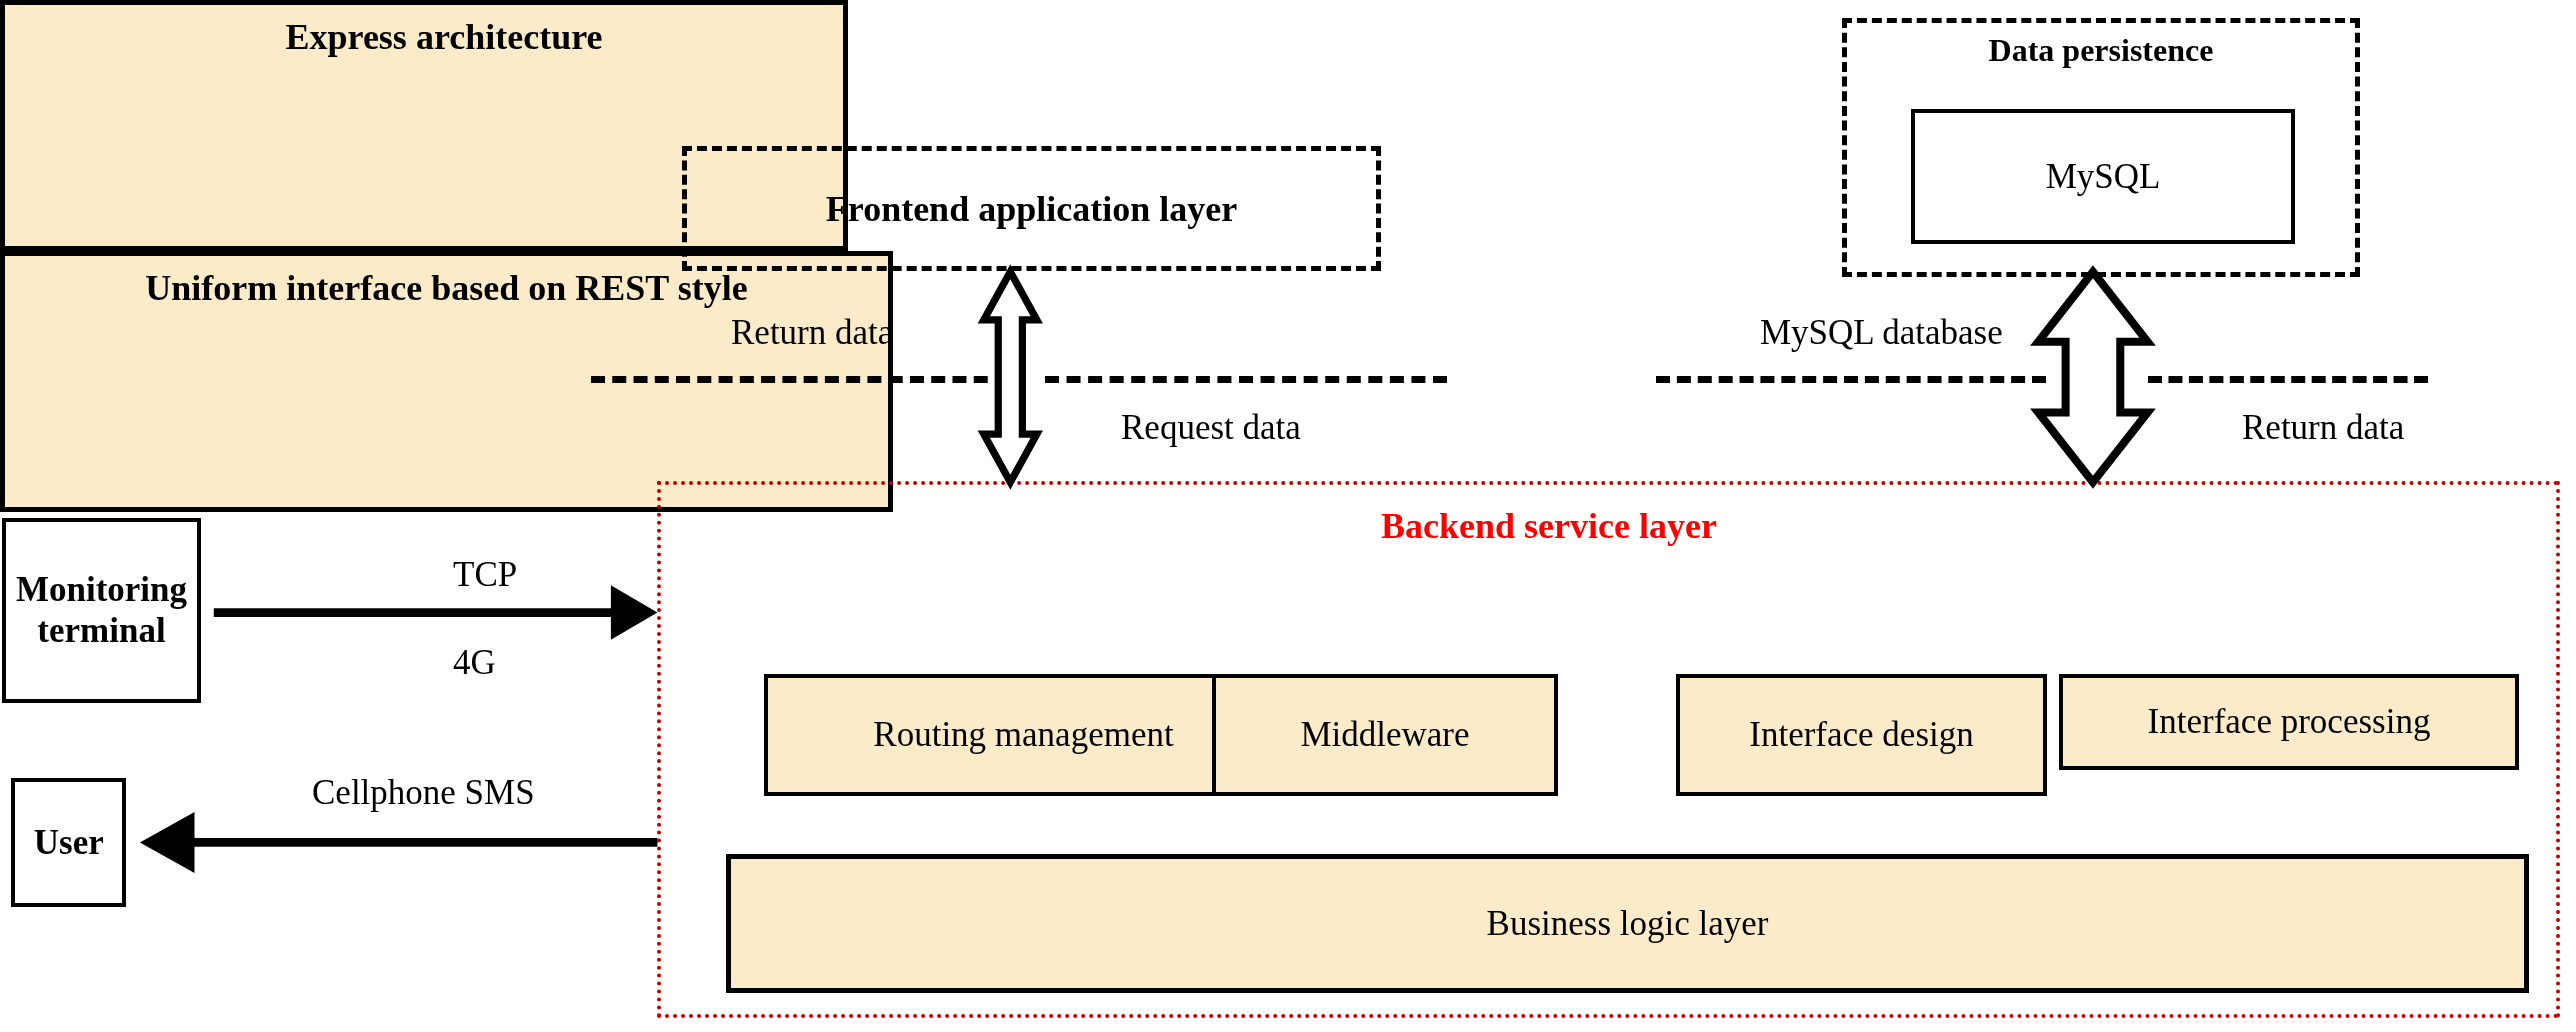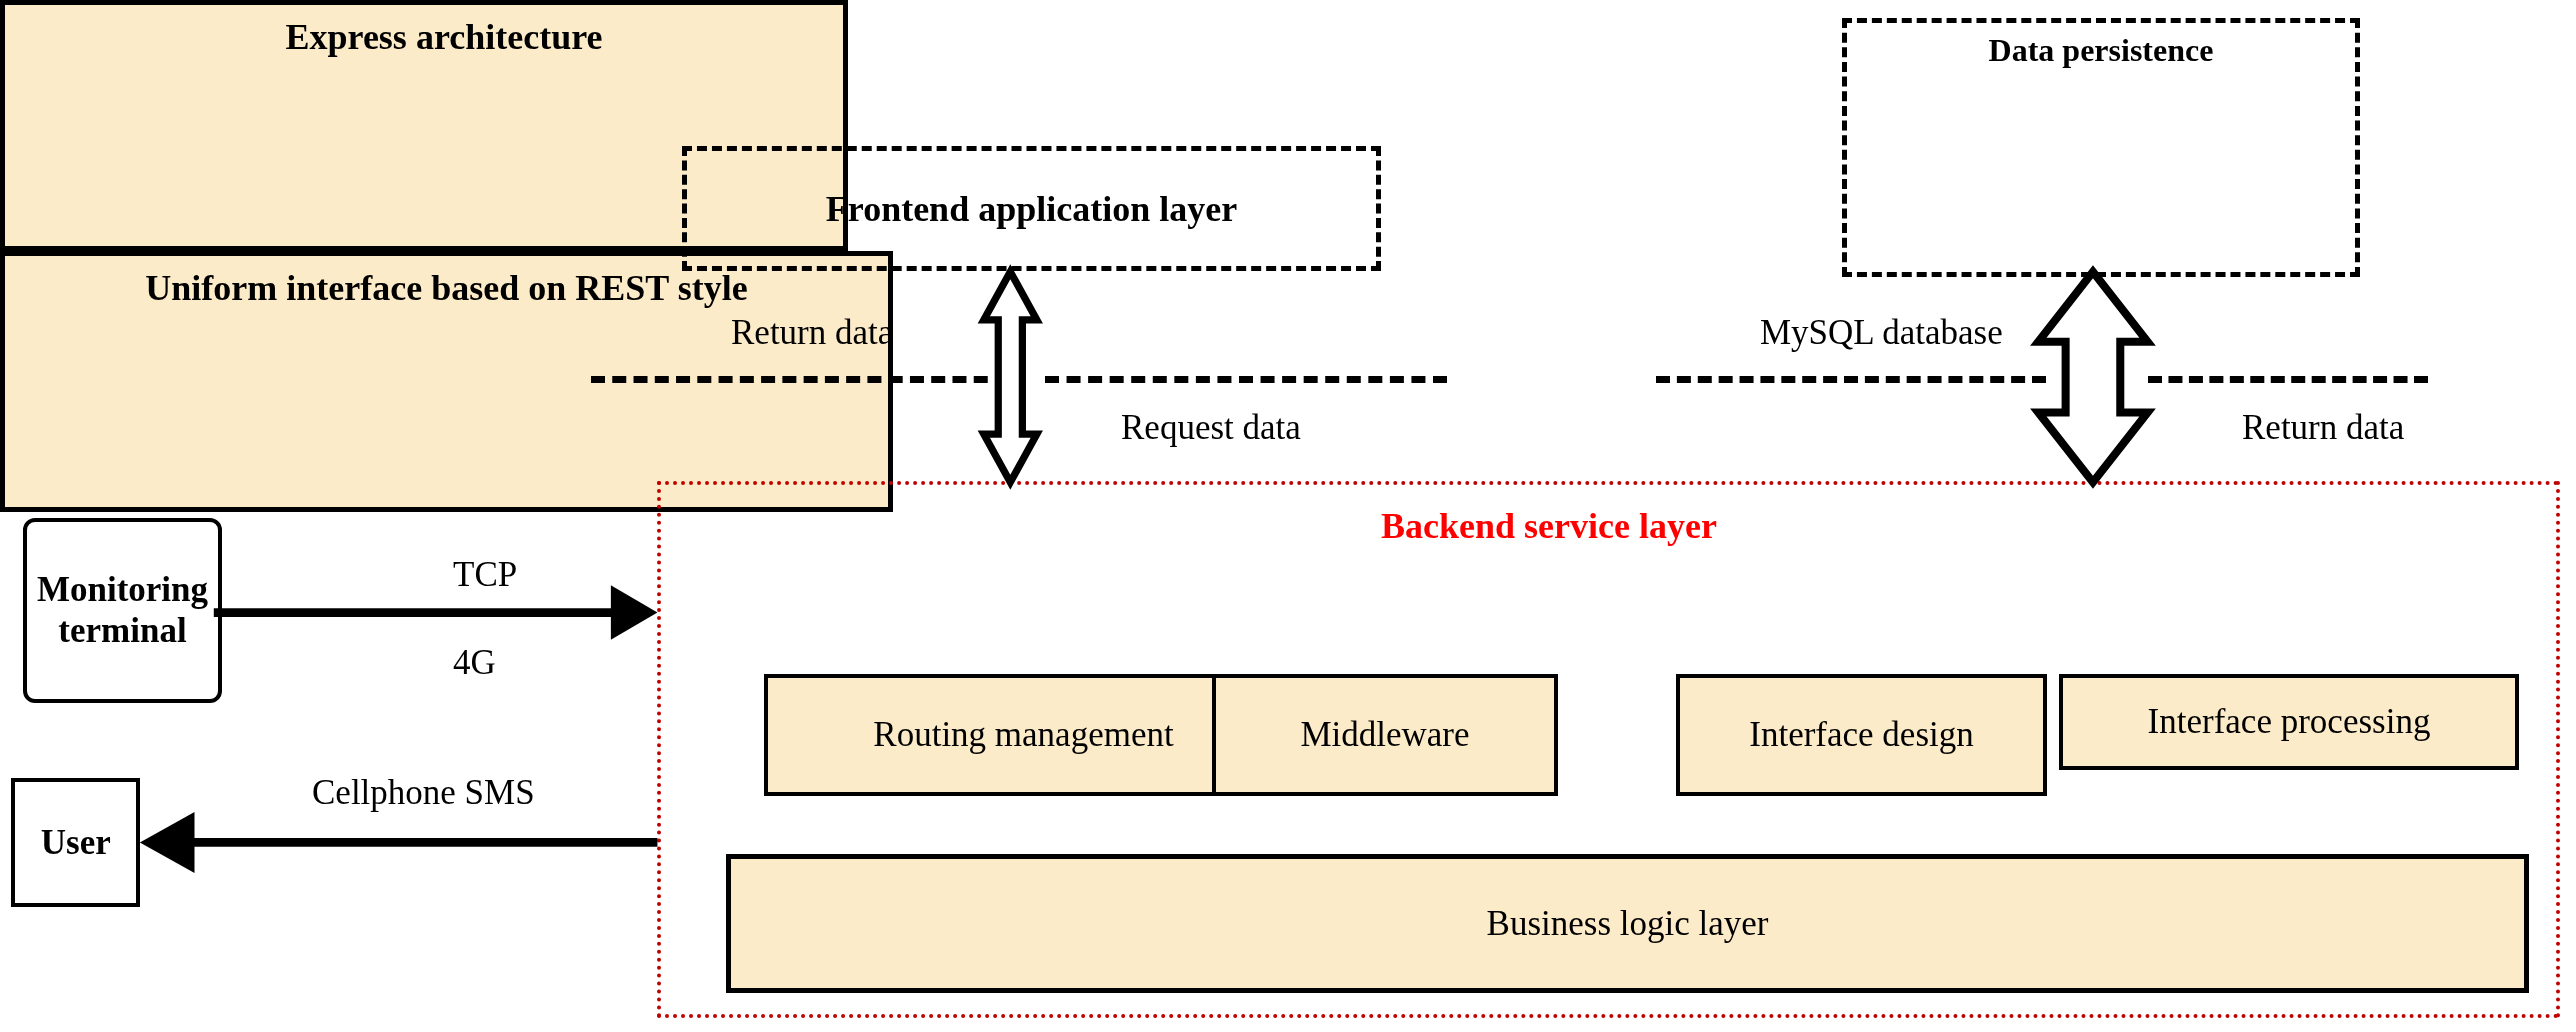--- a/index.html
+++ b/index.html
@@ -78,43 +78,46 @@
   }
 </style>
 </head>
 <body>
 
 <div id="stage">
 
   <div class="box dashed-box" style="left:1842px; top:17.7px; width:518px; height:259px; display:block;">
   </div>
   <div class="label t-bold" style="left:1842px; top:32px; width:518px; text-align:center; font-size:32px;">Data persistence</div>
+  <div class="box solid-white" style="left:1911px; top:109px; width:384px; height:135px; font-size:35px;">
+    <span>MySQL</span>
+  </div>
 
   <div class="box dashed-box" style="left:682px; top:146px; width:699px; height:125px;">
     <span class="t-bold" style="font-size:36px;">Frontend application layer</span>
   </div>
 
   <div class="sep" style="left:591px; top:376px; width:418px;"></div>
   <div class="sep" style="left:1045px; top:376px; width:402px;"></div>
   <div class="sep" style="left:1656px; top:376px; width:390px;"></div>
   <div class="sep" style="left:2148px; top:376px; width:280px;"></div>
 
   <div class="label t-reg" style="left:731px; top:313px; font-size:35px;">Return data</div>
   <div class="label t-reg" style="left:1121px; top:408px; font-size:35px;">Request data</div>
   <div class="label t-reg" style="left:1760px; top:313px; font-size:35px;">MySQL database</div>
   <div class="label t-reg" style="left:2242px; top:408px; font-size:35px;">Return data</div>
 
-  <div class="box solid-white" style="left:23px; top:518px; width:199px; height:185px; flex-direction:column; font-size:35px; line-height:1.15;border-radius:12px;">
+  <div class="box solid-white" style="left:2px; top:518px; width:199px; height:185px; flex-direction:column; font-size:35px; line-height:1.15;">
     <span class="t-bold">Monitoring</span>
     <span class="t-bold">terminal</span>
   </div>
   <div class="label t-reg" style="left:453px; top:555px; font-size:35px;">TCP</div>
   <div class="label t-reg" style="left:453px; top:643px; font-size:35px;">4G</div>
 
-  <div class="box solid-white" style="left:11.3px; top:778px; width:129px; height:129px; font-size:35px;">
+  <div class="box solid-white" style="left:11.3px; top:778px; width:115px; height:129px; font-size:35px;">
     <span class="t-bold">User</span>
   </div>
   <div class="label t-reg" style="left:312px; top:773px; font-size:35px;">Cellphone SMS</div>
 
   <div class="red-dotted" style="left:657px; top:481px; width:1903px; height:537px;"></div>
   <div class="title-red" style="left:1381px; top:505px; font-size:36px;">Backend service layer</div>
 
   <div class="panel" style="left:726px; top:589px; width:838px; height:241px; display:block;">
     <div class="t-bold" style="text-align:center; font-size:36px; margin-top:11.3px;padding-left:40px;">Express architecture</div>
   </div>

